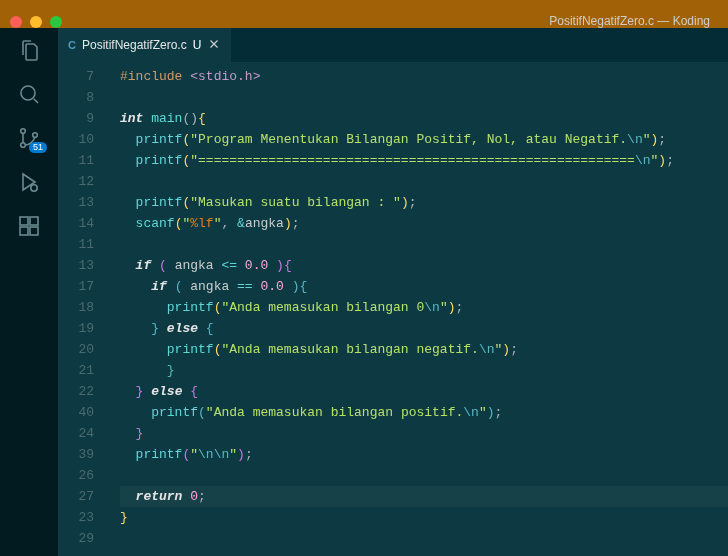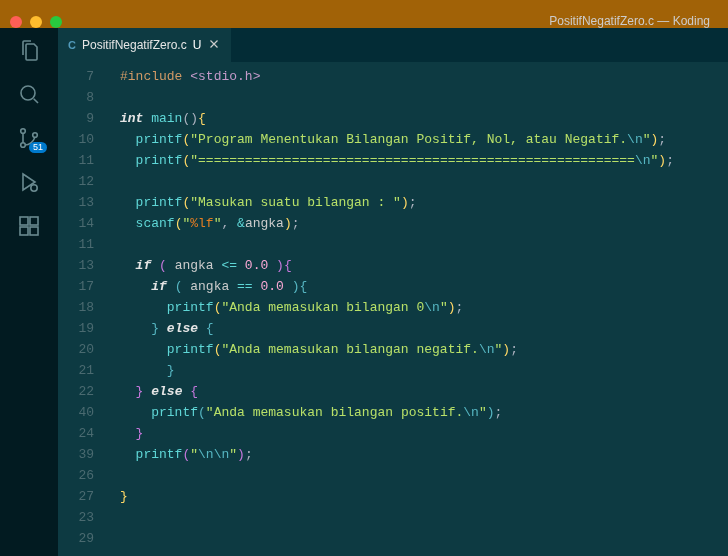--- a/index.html
+++ b/index.html
@@ -256,17 +256,18 @@
 <div class="line">    <span class="c-kw">if</span><span class="c-br3"> ( </span><span class="c-plain">angka</span><span class="c-op"> == </span><span class="c-num">0.0</span><span class="c-br3"> )</span><span class="c-br3">{</span></div>
 <div class="line">      <span class="c-fn">printf</span><span class="c-br">(</span><span class="c-str">"Anda memasukan bilangan 0</span><span class="c-esc">\n</span><span class="c-str">"</span><span class="c-br">)</span><span class="c-pn">;</span></div>
 <div class="line">    <span class="c-br3">}</span><span class="c-kw"> else </span><span class="c-br3">{</span></div>
 <div class="line">      <span class="c-fn">printf</span><span class="c-br">(</span><span class="c-str">"Anda memasukan bilangan negatif.</span><span class="c-esc">\n</span><span class="c-str">"</span><span class="c-br">)</span><span class="c-pn">;</span></div>
 <div class="line">      <span class="c-br3">}</span></div>
 <div class="line">  <span class="c-br2">}</span><span class="c-kw"> else </span><span class="c-br2">{</span></div>
 <div class="line">    <span class="c-fn">printf</span><span class="c-br3">(</span><span class="c-str">"Anda memasukan bilangan positif.</span><span class="c-esc">\n</span><span class="c-str">"</span><span class="c-br3">)</span><span class="c-pn">;</span></div>
 <div class="line">  <span class="c-br2">}</span></div>
 <div class="line">  <span class="c-fn">printf</span><span class="c-br2">(</span><span class="c-str">"</span><span class="c-esc">\n\n</span><span class="c-str">"</span><span class="c-br2">)</span><span class="c-pn">;</span></div>
 <div class="line"></div>
+<div class="line hl">  <span class="c-kw">return</span><span class="c-num"> 0</span><span class="c-pn">;</span></div>
 <div class="line"><span class="c-br">}</span></div>
       </div>
     </div>
   </div>
 </div>
 
 </body></html>

